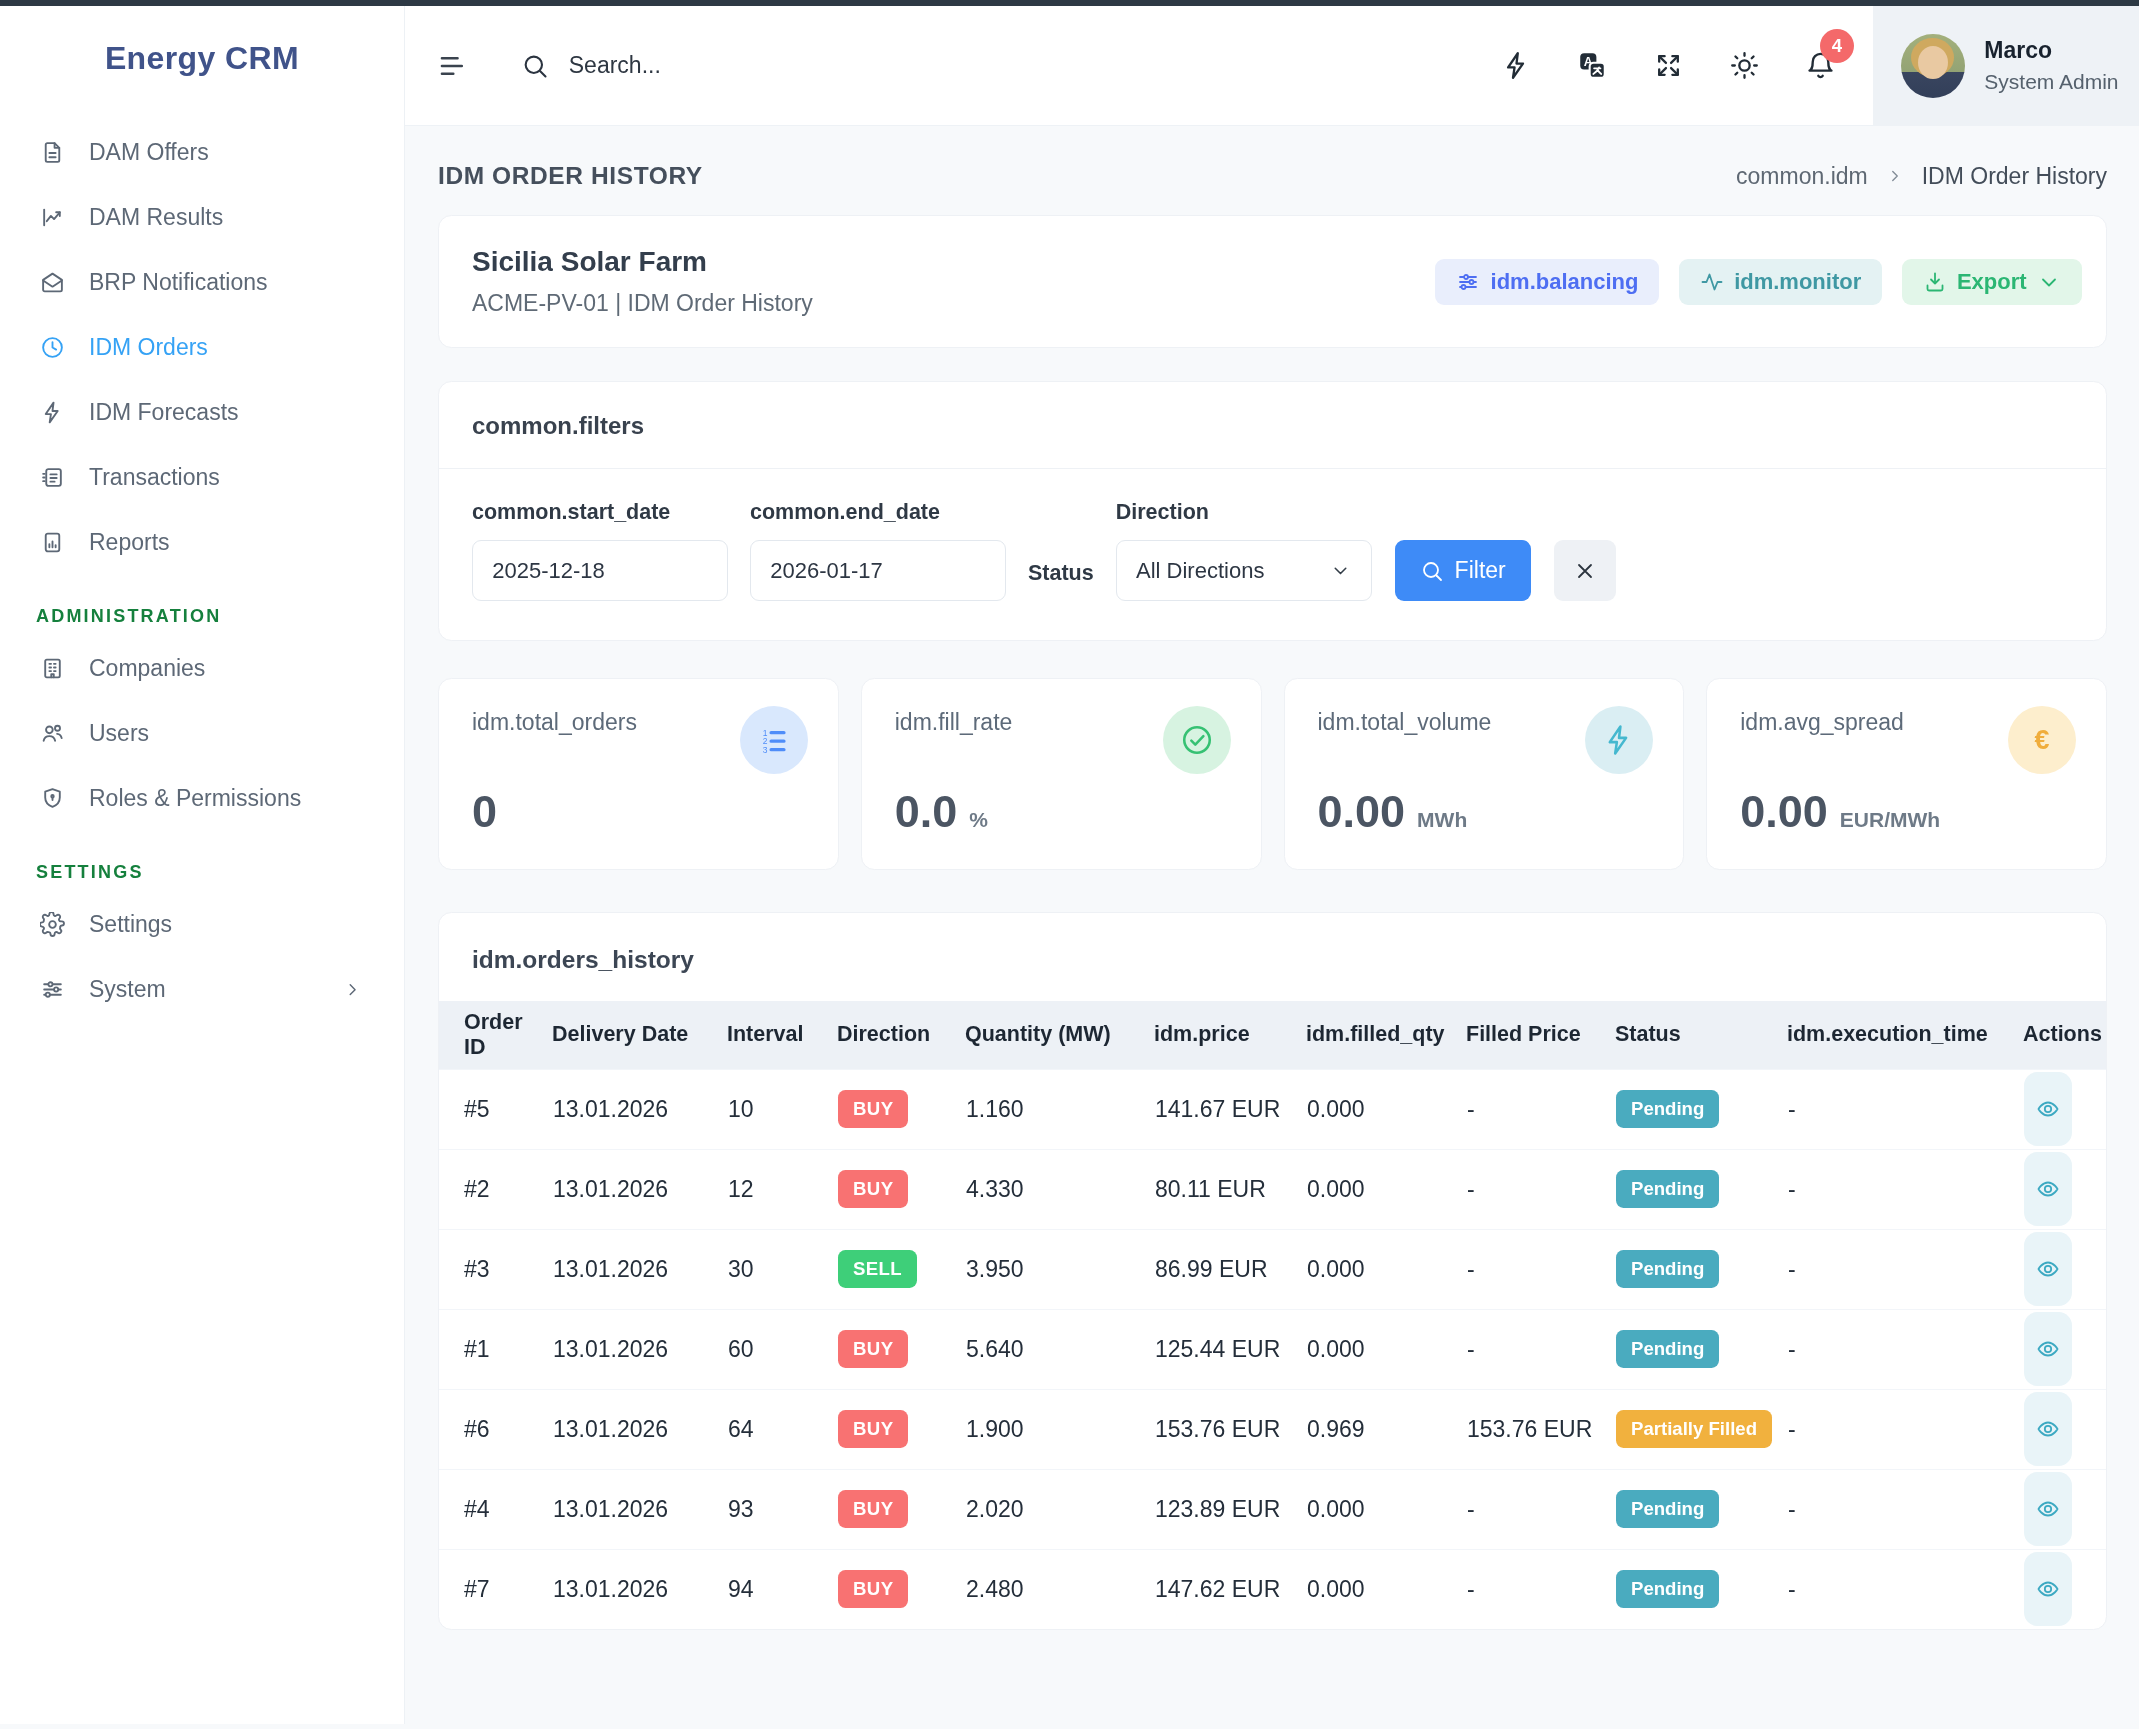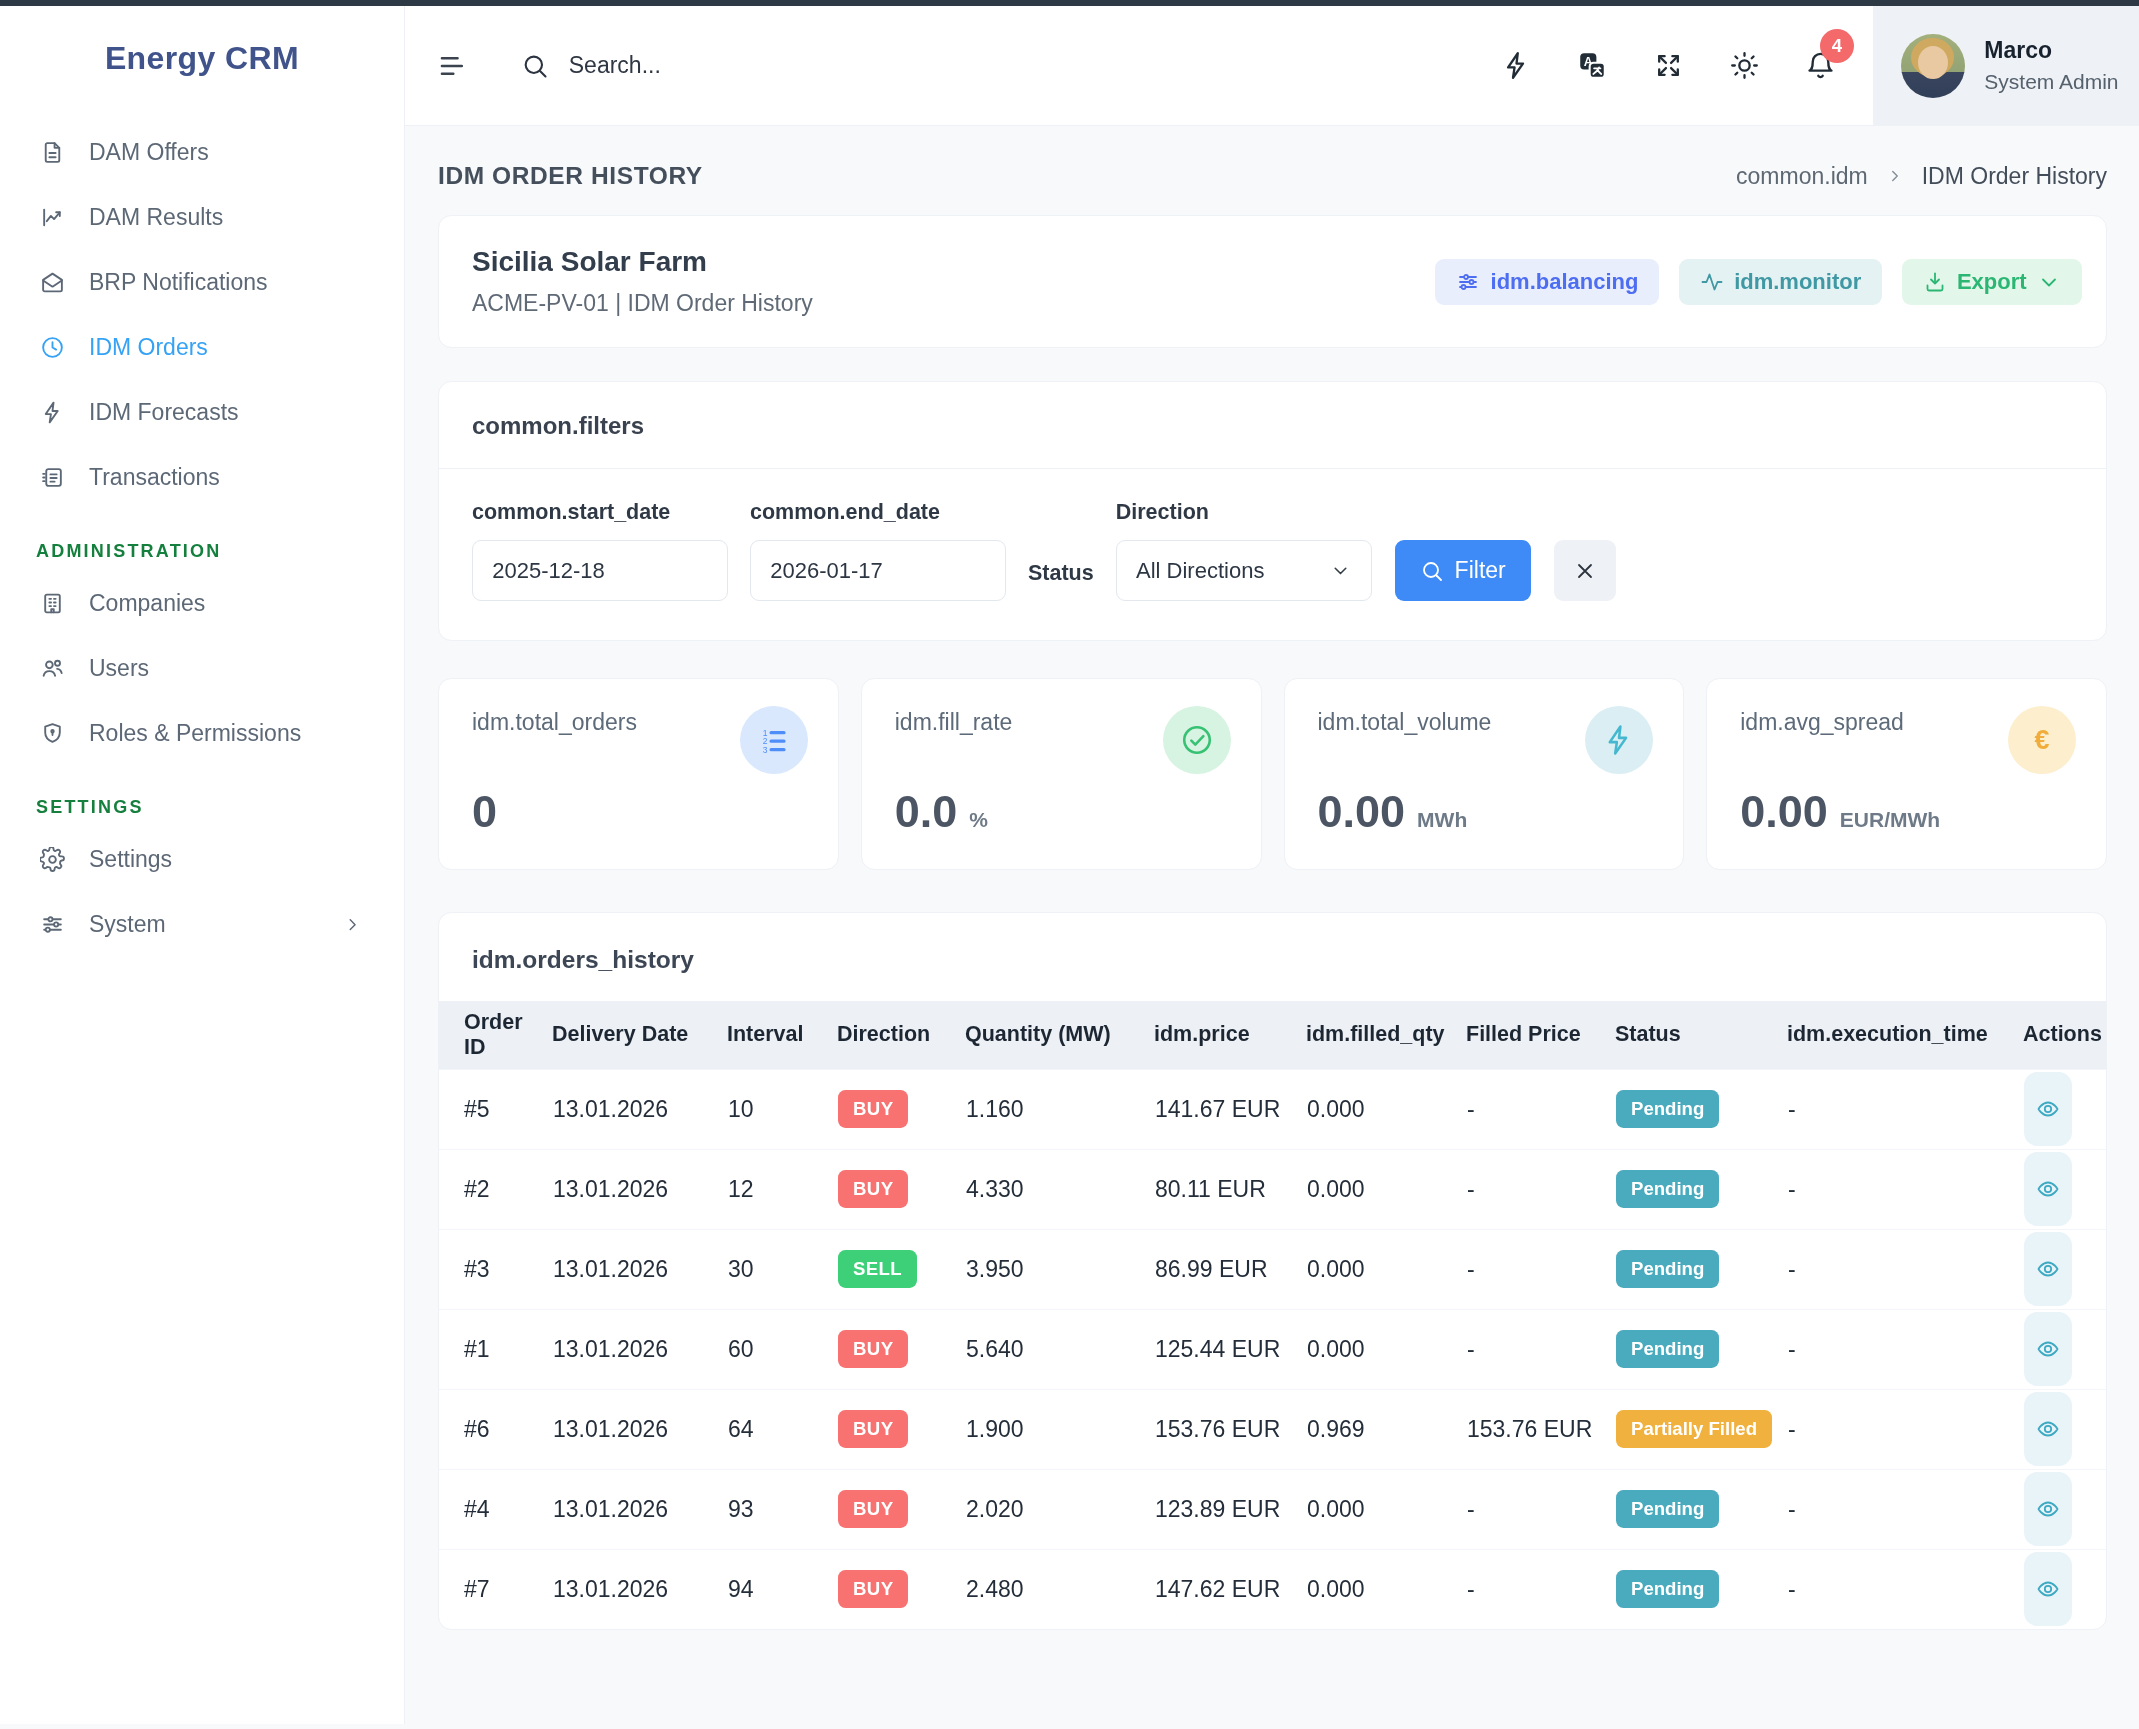--- a/index.html
+++ b/index.html
@@ -159,20 +159,27 @@
         <span>IDM Forecasts</span>
       </div>
       <div class="nav-item">
         <svg class="icon" viewBox="0 0 24 24">
             <rect x="6" y="4" width="14" height="16" rx="2"></rect>
             <path d="M10 9h6M10 12.5h6M10 16h4"></path>
             <path d="M3 8.5h1.5M3 12h1.5M3 15.5h1.5"></path>
           </svg>
         <span>Transactions</span>
       </div>
+      <div class="nav-item">
+        <svg class="icon" viewBox="0 0 24 24">
+            <rect x="5.5" y="3.5" width="13" height="17" rx="2"></rect>
+            <path d="M9 16.5v-3M12 16.5v-5.5M15 16.5v-2"></path>
+          </svg>
+        <span>Reports</span>
+      </div>
 
       <div class="nav-section">ADMINISTRATION</div>
       <div class="nav-item">
         <svg class="icon" viewBox="0 0 24 24">
             <rect x="5" y="3.5" width="14" height="17" rx="1.5"></rect>
             <path d="M9 7.5h1.6M13.4 7.5H15M9 11h1.6M13.4 11H15M9 14.5h1.6M13.4 14.5H15"></path>
             <path d="M10.8 20.5v-3h2.4v3"></path>
           </svg>
         <span>Companies</span>
       </div>

